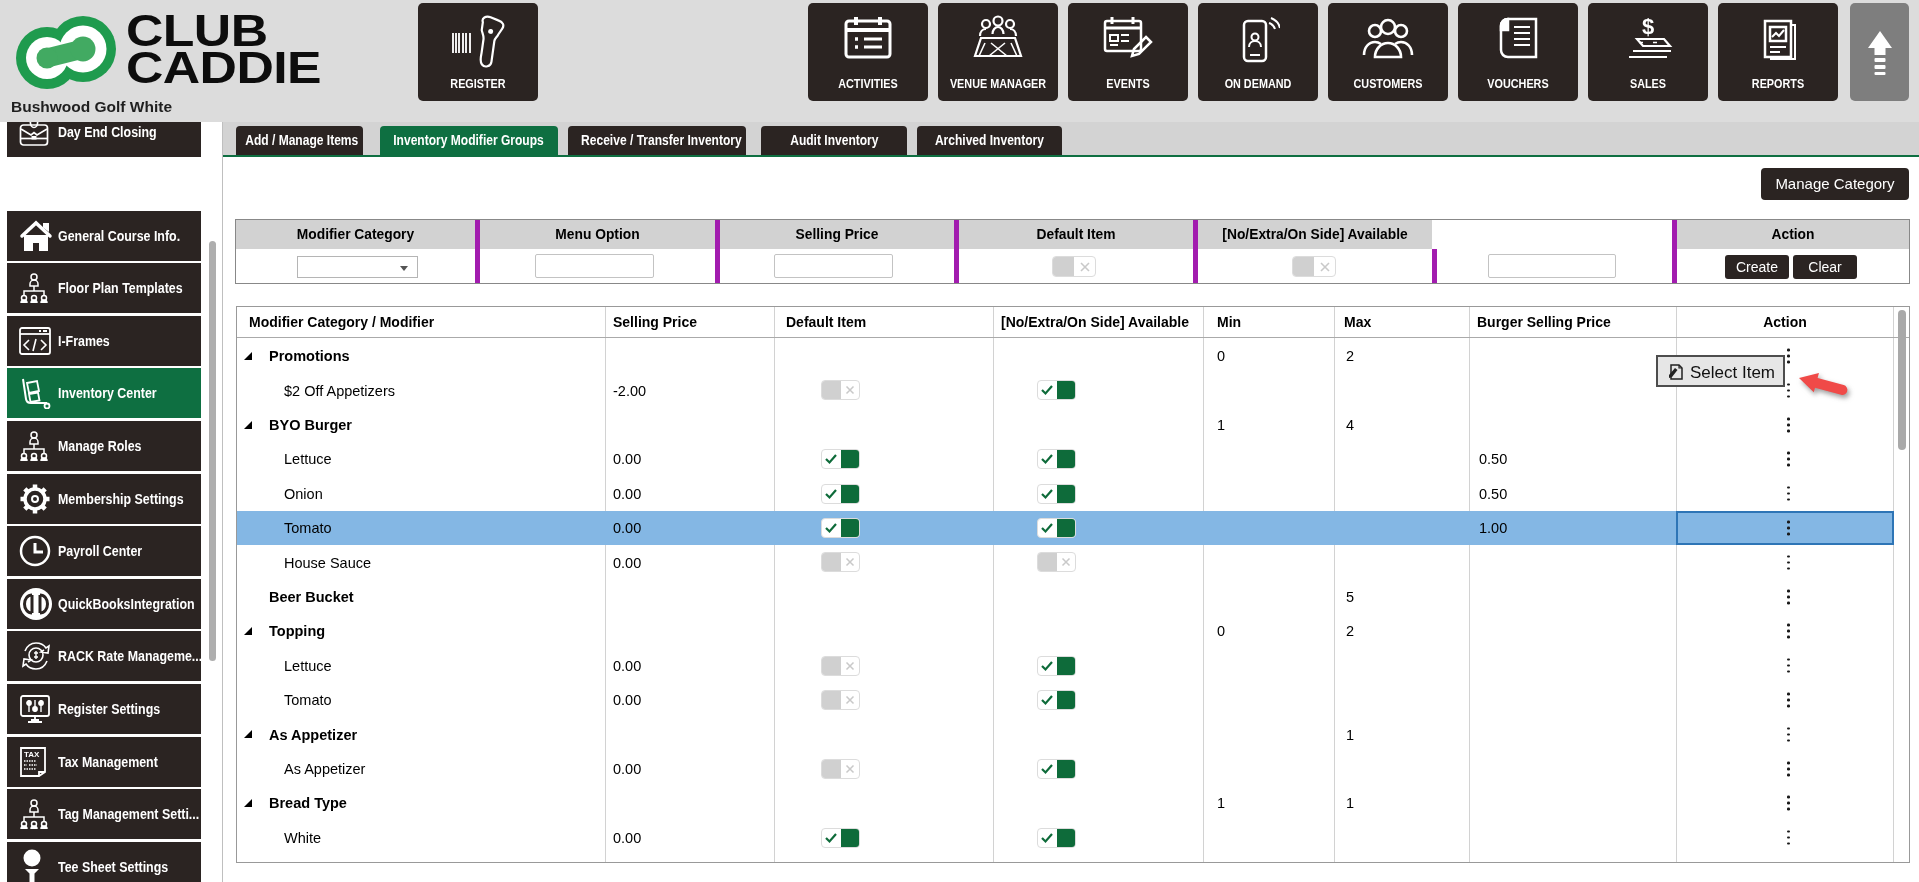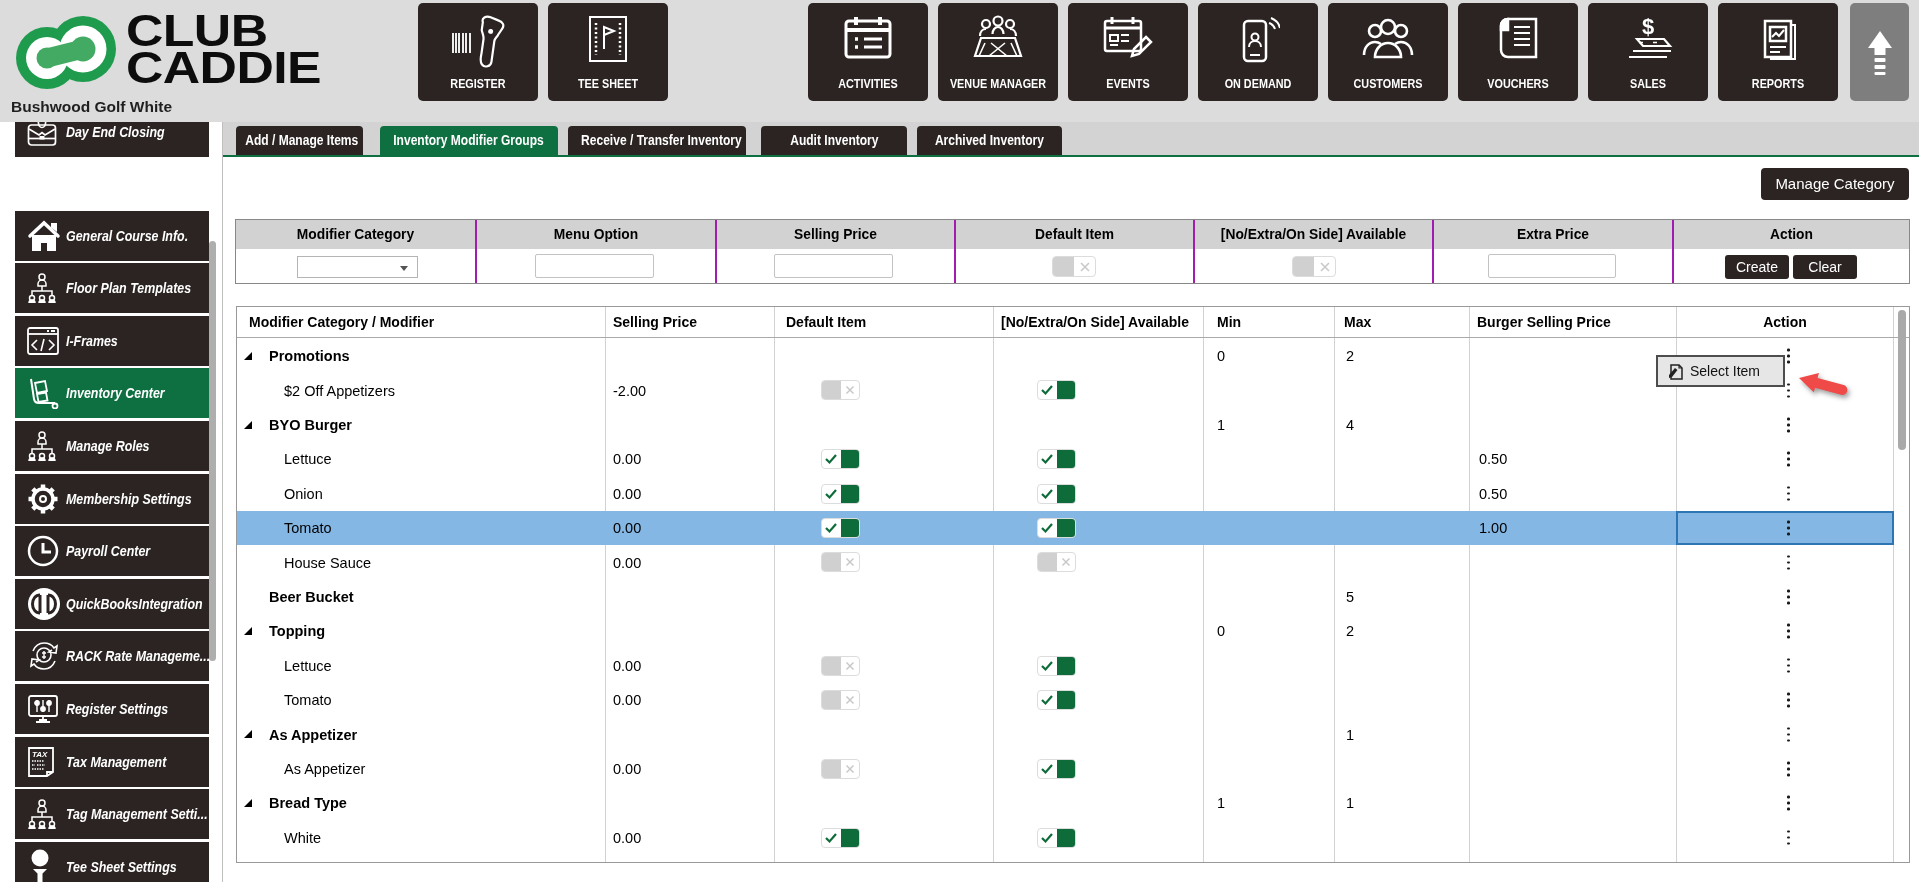--- a/index.html
+++ b/index.html
@@ -13,21 +13,21 @@
 .navbtn { position:absolute; top:3px; width:120px; height:98px; background:#2b2422;
   border-radius:5px; color:#fff; text-align:center; }
 .navbtn .lbl { position:absolute; left:0; right:0; top:74px; font-size:12.3px; font-weight:bold; transform:scaleX(0.88); transform-origin:center; }
 .navbtn svg { position:absolute; left:50%; top:12px; transform:translateX(-50%); }
 #upbtn { position:absolute; left:1850px; top:3px; width:59px; height:98px; background:#7e7e7e; border-radius:5px; }
 #logo-txt { position:absolute; left:126px; top:12px; font-weight:bold; color:#0d0d0d;
   font-size:45px; line-height:37px; letter-spacing:-0.5px; transform:scaleX(1.15); transform-origin:left top;}
 #club-name { position:absolute; left:11px; top:98px; font-weight:bold; color:#1f1f1f; font-size:15.5px; }
 
 
-#sidebar { position:absolute; left:8px; top:122px; width:223px; height:760px; background:#fff; overflow:hidden;font-style:italic; }
+#sidebar { position:absolute; left:0; top:122px; width:223px; height:760px; background:#fff; overflow:hidden; }
 .sbtn { position:absolute; left:7px; width:194px; height:50px; background:#2b2422;
   color:#fff; font-size:13.8px; font-weight:bold; }
 .sbtn.active { background:#0e6f41; }
 .sbtn .txt { position:absolute; left:51px; top:50%; transform:translateY(-50%) scaleX(0.9); transform-origin:left center; white-space:nowrap; }
 .sbtn svg { position:absolute; left:12px; top:50%; transform:translateY(-50%); }
 #sb-thumb { position:absolute; left:209px; top:241px; width:7px; height:420px; background:#aeaeae; border-radius:4px; }
 #content-lborder { position:absolute; left:222px; top:122px; width:1px; height:760px; background:#bfbfbf; }
 
 
 #tabstrip { position:absolute; left:223px; top:122px; width:1696px; height:32.5px; background:#d3d3d3; }
@@ -37,21 +37,21 @@
   text-align:center; white-space:nowrap; }
 .tab span { display:inline-block; transform:scaleX(0.86); transform-origin:center; }
 .tab.active { background:#0e6f41; }
 
 
 .dkbtn { background:#2b2422; color:#fff; border-radius:4px; text-align:center; }
 
 
 #ftable { position:absolute; left:235px; top:219px; width:1675px; height:65px;
   border:1px solid #888; }
-.fcell { position:absolute; border-left:2px solid #a21caf; }
+.fcell { position:absolute; border-left:5px solid #a21caf; }
 .fhead { top:0; height:29px; background:#d2d2d2; font-size:13.8px; font-weight:bold;
   text-align:center; line-height:29px; color:#000; }
 .fbody { top:29px; height:34px; background:#fff; }
 .finput { position:absolute; top:5px; height:24px; background:#fff; border:1px solid #c3c3c3; border-radius:2px; }
 
 
 .tg { position:absolute; height:20px; width:39px; border-radius:4px; overflow:hidden;
   border:1px solid #dcdcdc; background:#fff; }
 .tg .l, .tg .r { position:absolute; top:0; bottom:0; width:50%; }
 .tg .l { left:0; } .tg .r { right:0; }
@@ -72,21 +72,21 @@
 .ct { position:absolute; font-size:14.5px; color:#000; top:50%; transform:translateY(-50%); }
 .grp { font-weight:bold; }
 .tri { position:absolute; width:0; height:0; border-left:8px solid transparent; border-bottom:8px solid #000; }
 .kebab { position:absolute; left:1550px; top:50%; transform:translateY(-50%); width:3px; height:15px; }
 .kebab i { position:absolute; left:0; width:2.6px; height:2.6px; border-radius:50%; background:#1a1a1a; }
 #mt-thumb { position:absolute; left:1898px; top:310px; width:8px; height:140px; background:#a9a9a9; border-radius:4px; }
 
 
 #popup { position:absolute; left:1656px; top:355px; width:129px; height:32px;
   background:#e6e6e6; border:2px solid #4d4d4d; }
-#popup .ptxt { position:absolute; left:32px; top:6px; font-size:14px; color:#111; }
+#popup .ptxt { position:absolute; left:32px; top:6px; font-size:17px; color:#111; }
 
 #manage-btn { position:absolute; left:1761px; top:168px; width:148px; height:32px;
   font-size:15px; line-height:32px; }
 </style>
 </head>
 <body>
 <div id="page">
 <div id="topbar">
   <svg class="abs" style="left:14px;top:11px" width="106" height="81" viewBox="0 0 106 81">
     <circle cx="33" cy="47" r="31" fill="#1f9b4e"></circle>
@@ -104,30 +104,20 @@
           <g stroke="#fff" fill="none" stroke-width="2">
             <path d="M2 18 v20 M5 18 v20 M8 18 v20 M12 18 v20 M15 18 v20 M19 18 v20" opacity="0.92"></path>
             <g transform="rotate(8 36 28)">
               <path d="M29 8 c-2-4 2-7 7-6 l8 2 c5 1 7 4 5 8 l-3 6 c-1 3-3 4-3 7 l0 21 c0 5-6 7-9 4 c-3-3-2-7-2-12 l0-13 c0-4-2-6-3-9 z" stroke-width="2.2"></path>
               <circle cx="38" cy="16" r="1.5" fill="#fff"></circle>
             </g>
           </g>
         </svg>
         <div class="lbl">REGISTER</div>
       </div>
-  <div class="navbtn" style="left:548px">
-        <svg width="44" height="52" viewBox="0 0 44 52">
-          <g stroke="#fff" fill="none" stroke-width="2">
-            <rect x="4" y="2" width="36" height="44"></rect>
-            <path d="M10 8 v32 M34 8 v32" stroke-dasharray="2 2.5" stroke-width="2.5"></path>
-            <path d="M18 34 V12 l10 4 -10 4" stroke-width="2"></path>
-          </g>
-        </svg>
-        <div class="lbl">TEE SHEET</div>
-      </div>
   <div class="navbtn" style="left:808px">
         <svg width="48" height="46" viewBox="0 0 48 46">
           <g stroke="#fff" fill="none" stroke-width="3">
             <rect x="2" y="6" width="44" height="36" rx="3"></rect>
             <path d="M2 15 h44" stroke-width="4"></path>
             <path d="M12 2 v8 M36 2 v8" stroke-width="4"></path>
             <path d="M20 24 h18 M20 32 h18" stroke-width="3"></path>
             <path d="M11 24 h3 M11 32 h3" stroke-width="3.5"></path>
           </g>
         </svg>
@@ -408,21 +398,20 @@
 </div>
 <div id="greenline"></div>
 <div id="content-lborder"></div>
 <div id="manage-btn" class="dkbtn">Manage Category</div>
 <div id="ftable">
   <div class="fcell fhead" style="left:0;width:239px;border-left:none">Modifier Category</div>
   <div class="fcell fhead" style="left:239px;width:240px">Menu Option</div>
   <div class="fcell fhead" style="left:479px;width:239px">Selling Price</div>
   <div class="fcell fhead" style="left:718px;width:239px">Default Item</div>
   <div class="fcell fhead" style="left:957px;width:239px">[No/Extra/On Side] Available</div>
-  <div class="fcell fhead" style="left:1196px;width:240px">Extra Price</div>
   <div class="fcell fhead" style="left:1436px;width:237px">Action</div>
   <div class="fcell fbody" style="left:0;width:239px;border-left:none"></div>
   <div class="fcell fbody" style="left:239px;width:240px"></div>
   <div class="fcell fbody" style="left:479px;width:239px"></div>
   <div class="fcell fbody" style="left:718px;width:239px"></div>
   <div class="fcell fbody" style="left:957px;width:239px"></div>
   <div class="fcell fbody" style="left:1196px;width:240px"></div>
   <div class="fcell fbody" style="left:1436px;width:237px"></div>
   <div class="finput" style="left:61px;top:36px;width:121px;height:22px;border:1px solid #b5b5b5;border-radius:0">
     <svg class="abs" style="right:9px;top:9px" width="8" height="5" viewBox="0 0 8 5">

